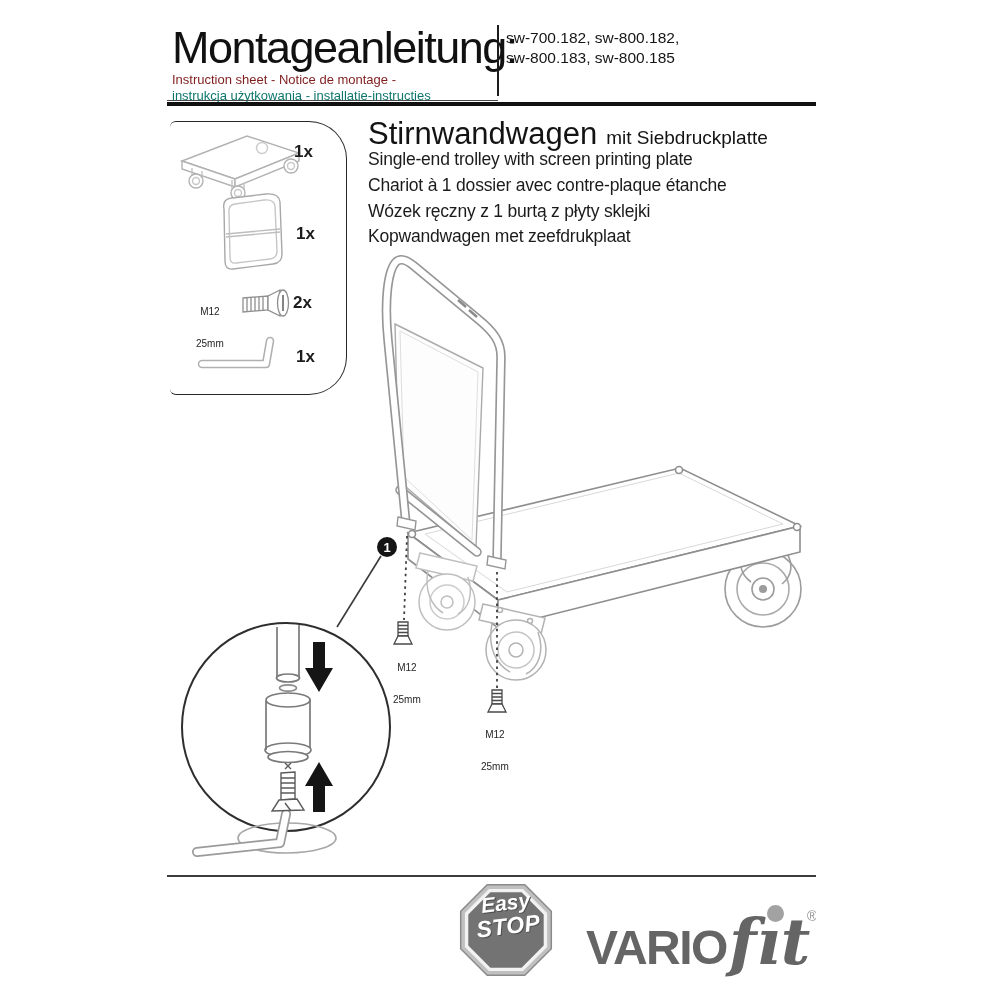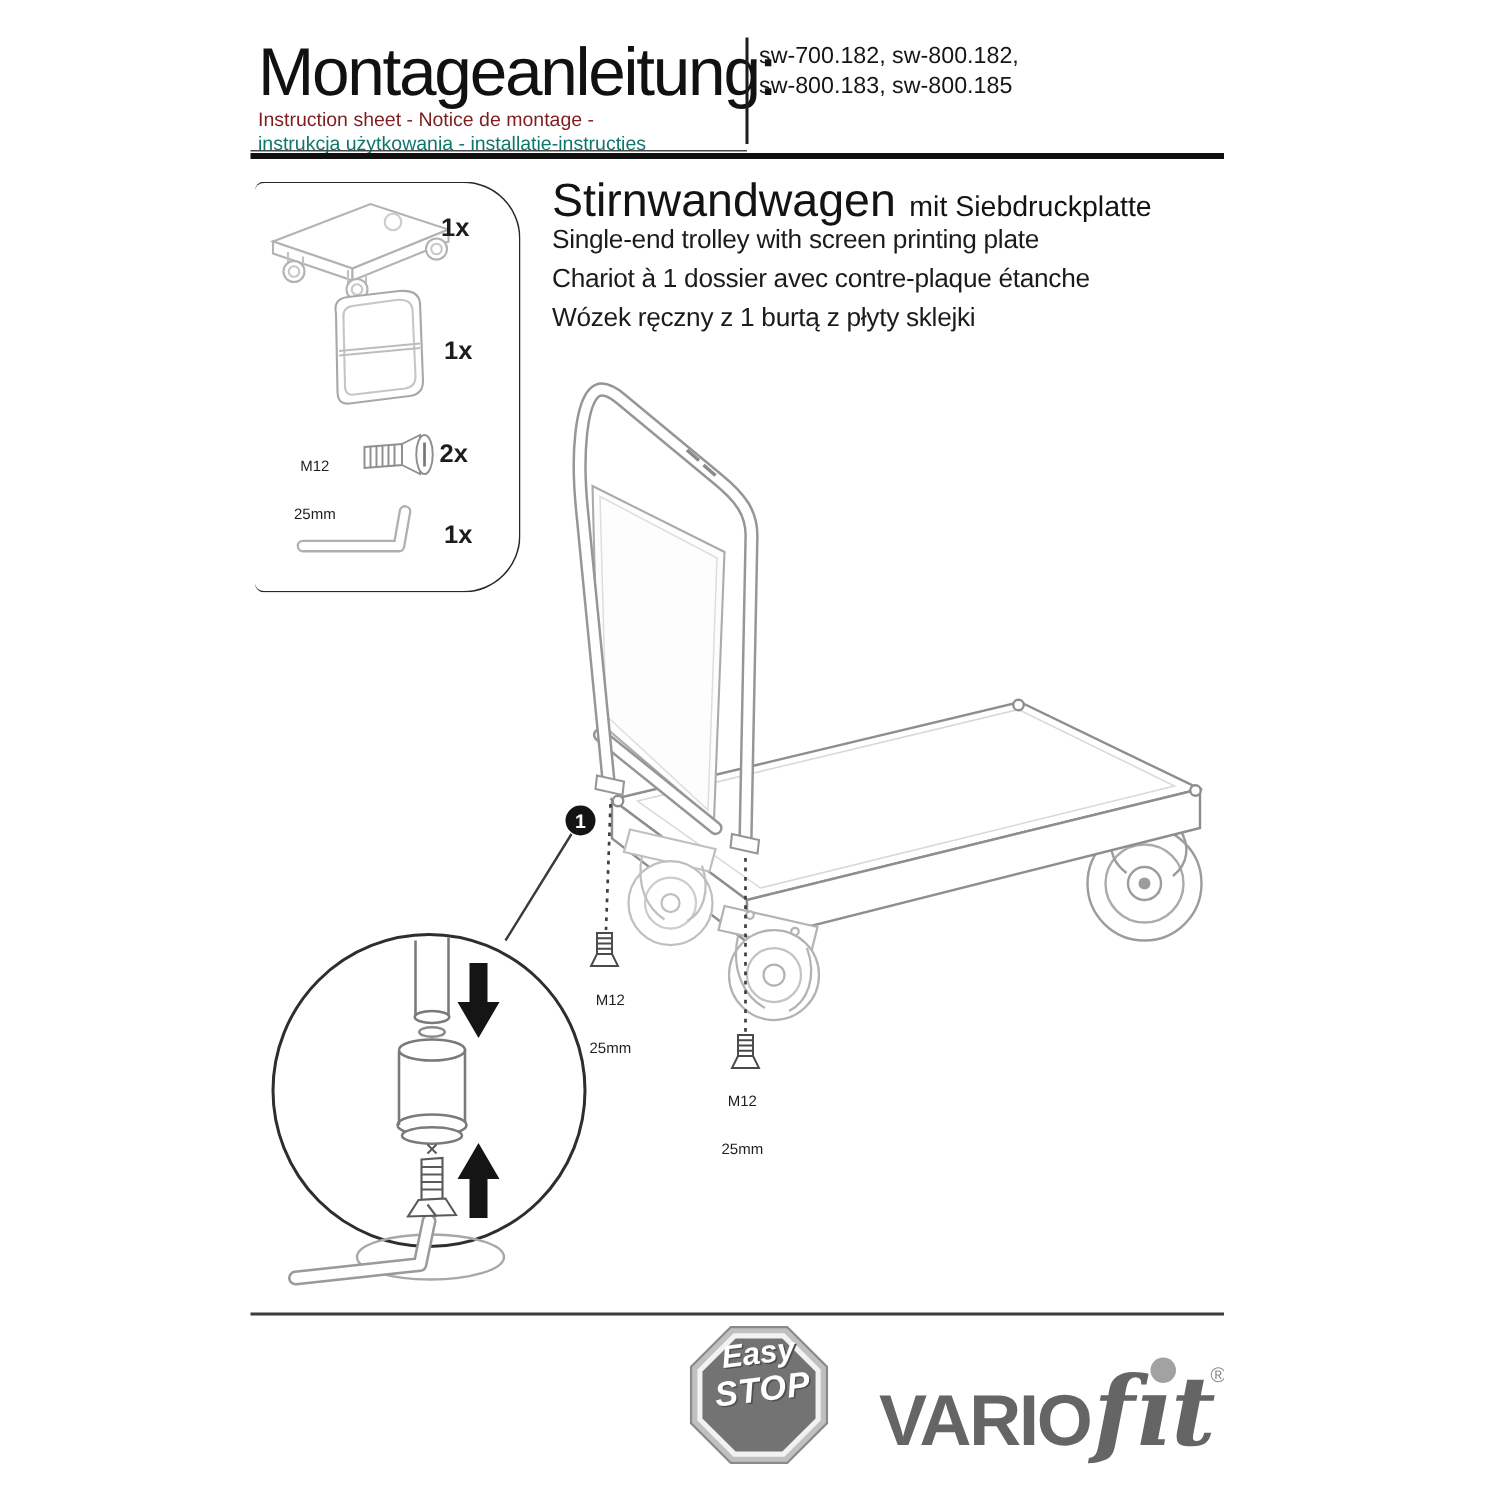--- a/index.html
+++ b/index.html
@@ -211,20 +211,21 @@
     <div>25mm</div>
   </div>
 
   <div class="abs p-title">
     <span>Stirnwandwagen</span><span class="suffix">mit Siebdruckplatte</span>
   </div>
   <div class="abs p-langs">
     <div>Single-end trolley with screen printing plate</div>
     <div>Chariot à 1 dossier avec contre-plaque étanche</div>
     <div>Wózek ręczny z 1 burtą z płyty sklejki</div>
+    <div>Kopwandwagen met zeefdrukplaat</div>
   </div>
 
   <div class="abs badge">1</div>
 
   <div class="abs sizelabel size-m1">
     <div>M12</div>
     <div>25mm</div>
   </div>
   <div class="abs sizelabel size-m2">
     <div>M12</div>

